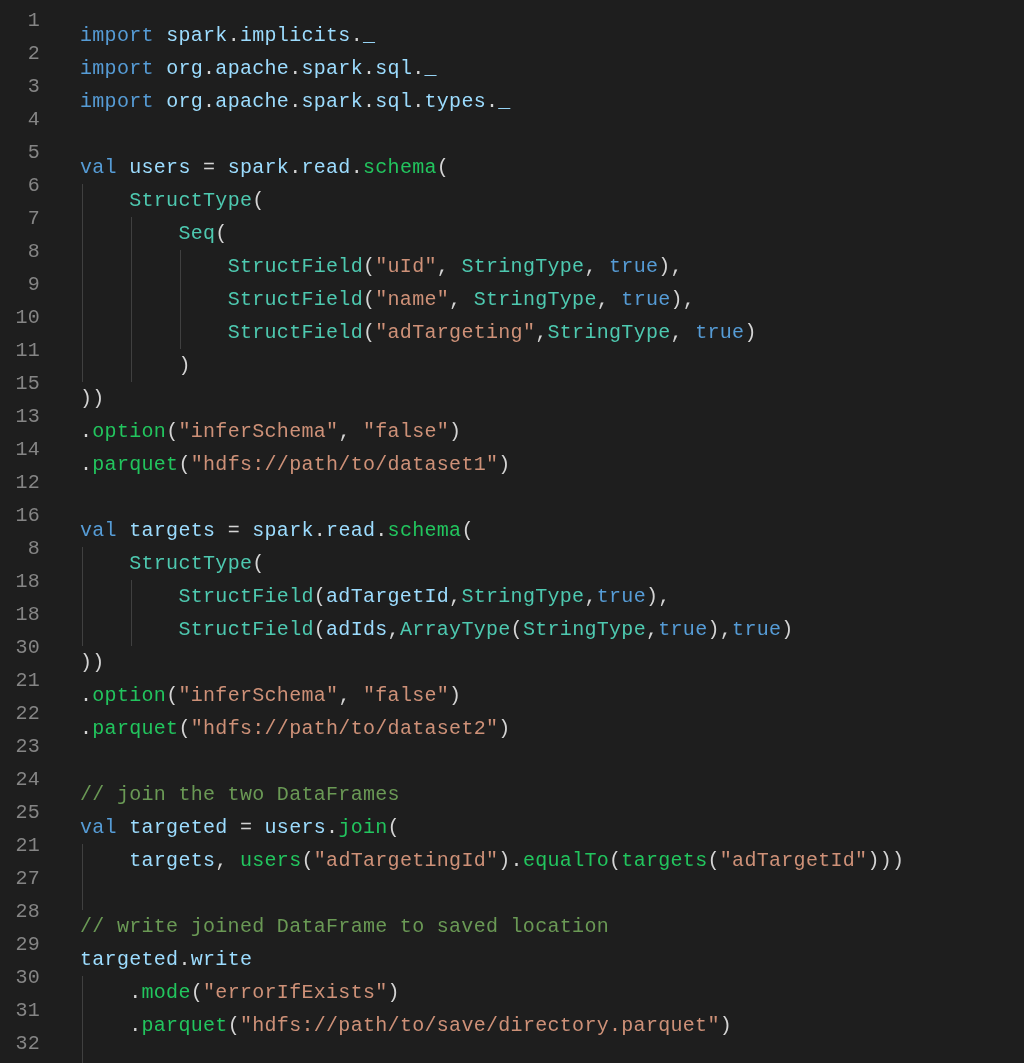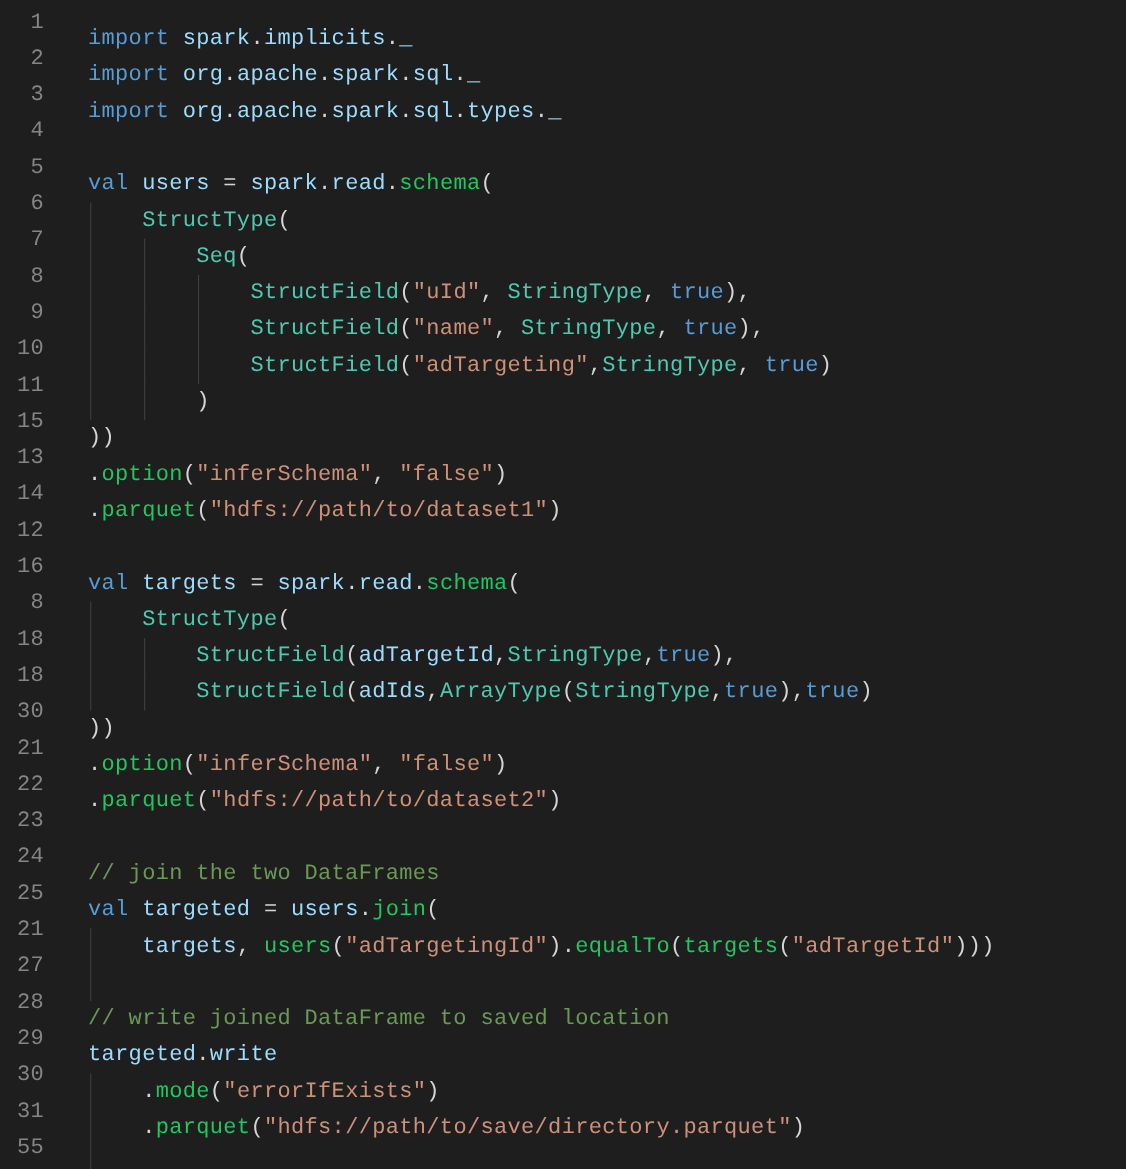--- a/index.html
+++ b/index.html
@@ -86,16 +86,16 @@
       <div>22</div>
       <div>23</div>
       <div>24</div>
       <div>25</div>
       <div>21</div>
       <div>27</div>
       <div>28</div>
       <div>29</div>
       <div>30</div>
       <div>31</div>
-      <div>55</div>
+      <div>32</div>
     </div>
   <div class="code" id="code"><div class="line" style="position: relative;"><span class="kw">import</span><span class="pun"> </span><span class="var">spark</span><span class="pun">.</span><span class="var">implicits</span><span class="pun">.</span><span class="var">_</span></div><div class="line" style="position: relative;"><span class="kw">import</span><span class="pun"> </span><span class="var">org</span><span class="pun">.</span><span class="var">apache</span><span class="pun">.</span><span class="var">spark</span><span class="pun">.</span><span class="var">sql</span><span class="pun">.</span><span class="var">_</span></div><div class="line" style="position: relative;"><span class="kw">import</span><span class="pun"> </span><span class="var">org</span><span class="pun">.</span><span class="var">apache</span><span class="pun">.</span><span class="var">spark</span><span class="pun">.</span><span class="var">sql</span><span class="pun">.</span><span class="var">types</span><span class="pun">.</span><span class="var">_</span></div><div class="line" style="position: relative;"></div><div class="line" style="position: relative;"><span class="kw">val</span><span class="pun"> </span><span class="var">users</span><span class="pun"> = </span><span class="var">spark</span><span class="pun">.</span><span class="var">read</span><span class="pun">.</span><span class="fn">schema</span><span class="pun">(</span></div><div class="line" style="position: relative;"><div class="guide" style="position: absolute; left: 2px; top: 0px; height: 33px;"></div><span class="pun">    </span><span class="type">StructType</span><span class="pun">(</span></div><div class="line" style="position: relative;"><div class="guide" style="position: absolute; left: 2px; top: 0px; height: 33px;"></div><div class="guide" style="position: absolute; left: 51px; top: 0px; height: 33px;"></div><span class="pun">        </span><span class="type">Seq</span><span class="pun">(</span></div><div class="line" style="position: relative;"><div class="guide" style="position: absolute; left: 2px; top: 0px; height: 33px;"></div><div class="guide" style="position: absolute; left: 51px; top: 0px; height: 33px;"></div><div class="guide" style="position: absolute; left: 100px; top: 0px; height: 33px;"></div><span class="pun">            </span><span class="type">StructField</span><span class="pun">(</span><span class="str">"uId"</span><span class="pun">, </span><span class="type">StringType</span><span class="pun">, </span><span class="btrue">true</span><span class="pun">),</span></div><div class="line" style="position: relative;"><div class="guide" style="position: absolute; left: 2px; top: 0px; height: 33px;"></div><div class="guide" style="position: absolute; left: 51px; top: 0px; height: 33px;"></div><div class="guide" style="position: absolute; left: 100px; top: 0px; height: 33px;"></div><span class="pun">            </span><span class="type">StructField</span><span class="pun">(</span><span class="str">"name"</span><span class="pun">, </span><span class="type">StringType</span><span class="pun">, </span><span class="btrue">true</span><span class="pun">),</span></div><div class="line" style="position: relative;"><div class="guide" style="position: absolute; left: 2px; top: 0px; height: 33px;"></div><div class="guide" style="position: absolute; left: 51px; top: 0px; height: 33px;"></div><div class="guide" style="position: absolute; left: 100px; top: 0px; height: 33px;"></div><span class="pun">            </span><span class="type">StructField</span><span class="pun">(</span><span class="str">"adTargeting"</span><span class="pun">,</span><span class="type">StringType</span><span class="pun">, </span><span class="btrue">true</span><span class="pun">)</span></div><div class="line" style="position: relative;"><div class="guide" style="position: absolute; left: 2px; top: 0px; height: 33px;"></div><div class="guide" style="position: absolute; left: 51px; top: 0px; height: 33px;"></div><span class="pun">        )</span></div><div class="line" style="position: relative;"><span class="pun">))</span></div><div class="line" style="position: relative;"><span class="pun">.</span><span class="fn">option</span><span class="pun">(</span><span class="str">"inferSchema"</span><span class="pun">, </span><span class="str">"false"</span><span class="pun">)</span></div><div class="line" style="position: relative;"><span class="pun">.</span><span class="fn">parquet</span><span class="pun">(</span><span class="str">"hdfs://path/to/dataset1"</span><span class="pun">)</span></div><div class="line" style="position: relative;"></div><div class="line" style="position: relative;"><span class="kw">val</span><span class="pun"> </span><span class="var">targets</span><span class="pun"> = </span><span class="var">spark</span><span class="pun">.</span><span class="var">read</span><span class="pun">.</span><span class="fn">schema</span><span class="pun">(</span></div><div class="line" style="position: relative;"><div class="guide" style="position: absolute; left: 2px; top: 0px; height: 33px;"></div><span class="pun">    </span><span class="type">StructType</span><span class="pun">(</span></div><div class="line" style="position: relative;"><div class="guide" style="position: absolute; left: 2px; top: 0px; height: 33px;"></div><div class="guide" style="position: absolute; left: 51px; top: 0px; height: 33px;"></div><span class="pun">        </span><span class="type">StructField</span><span class="pun">(</span><span class="var">adTargetId</span><span class="pun">,</span><span class="type">StringType</span><span class="pun">,</span><span class="btrue">true</span><span class="pun">),</span></div><div class="line" style="position: relative;"><div class="guide" style="position: absolute; left: 2px; top: 0px; height: 33px;"></div><div class="guide" style="position: absolute; left: 51px; top: 0px; height: 33px;"></div><span class="pun">        </span><span class="type">StructField</span><span class="pun">(</span><span class="var">adIds</span><span class="pun">,</span><span class="type">ArrayType</span><span class="pun">(</span><span class="type">StringType</span><span class="pun">,</span><span class="btrue">true</span><span class="pun">),</span><span class="btrue">true</span><span class="pun">)</span></div><div class="line" style="position: relative;"><span class="pun">))</span></div><div class="line" style="position: relative;"><span class="pun">.</span><span class="fn">option</span><span class="pun">(</span><span class="str">"inferSchema"</span><span class="pun">, </span><span class="str">"false"</span><span class="pun">)</span></div><div class="line" style="position: relative;"><span class="pun">.</span><span class="fn">parquet</span><span class="pun">(</span><span class="str">"hdfs://path/to/dataset2"</span><span class="pun">)</span></div><div class="line" style="position: relative;"></div><div class="line" style="position: relative;"><span class="cmt">// join the two DataFrames</span></div><div class="line" style="position: relative;"><span class="kw">val</span><span class="pun"> </span><span class="var">targeted</span><span class="pun"> = </span><span class="var">users</span><span class="pun">.</span><span class="fn">join</span><span class="pun">(</span></div><div class="line" style="position: relative;"><div class="guide" style="position: absolute; left: 2px; top: 0px; height: 33px;"></div><span class="pun">    </span><span class="var">targets</span><span class="pun">, </span><span class="fn">users</span><span class="pun">(</span><span class="str">"adTargetingId"</span><span class="pun">).</span><span class="fn">equalTo</span><span class="pun">(</span><span class="fn">targets</span><span class="pun">(</span><span class="str">"adTargetId"</span><span class="pun">)))</span></div><div class="line" style="position: relative;"><div class="guide" style="position: absolute; left: 2px; top: 0px; height: 33px;"></div></div><div class="line" style="position: relative;"><span class="cmt">// write joined DataFrame to saved location</span></div><div class="line" style="position: relative;"><span class="var">targeted</span><span class="pun">.</span><span class="var">write</span></div><div class="line" style="position: relative;"><div class="guide" style="position: absolute; left: 2px; top: 0px; height: 33px;"></div><span class="pun">    .</span><span class="fn">mode</span><span class="pun">(</span><span class="str">"errorIfExists"</span><span class="pun">)</span></div><div class="line" style="position: relative;"><div class="guide" style="position: absolute; left: 2px; top: 0px; height: 33px;"></div><span class="pun">    .</span><span class="fn">parquet</span><span class="pun">(</span><span class="str">"hdfs://path/to/save/directory.parquet"</span><span class="pun">)</span></div><div class="line" style="position: relative;"><div class="guide" style="position: absolute; left: 2px; top: 0px; height: 33px;"></div></div></div>
 </div>
 
 </body></html>

